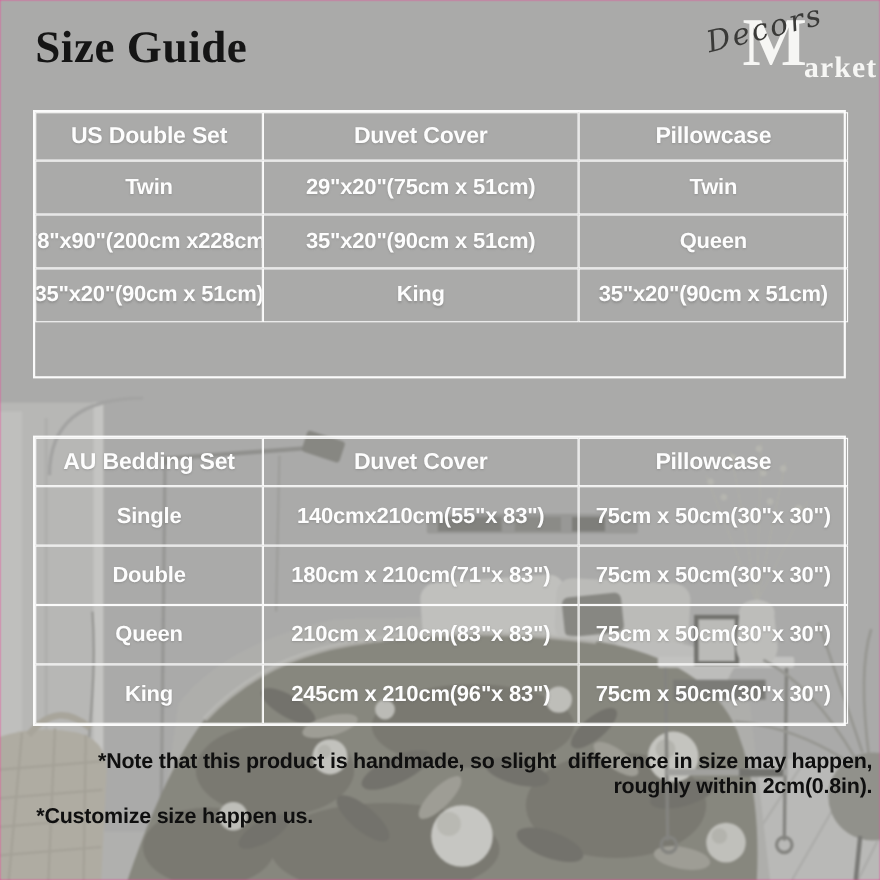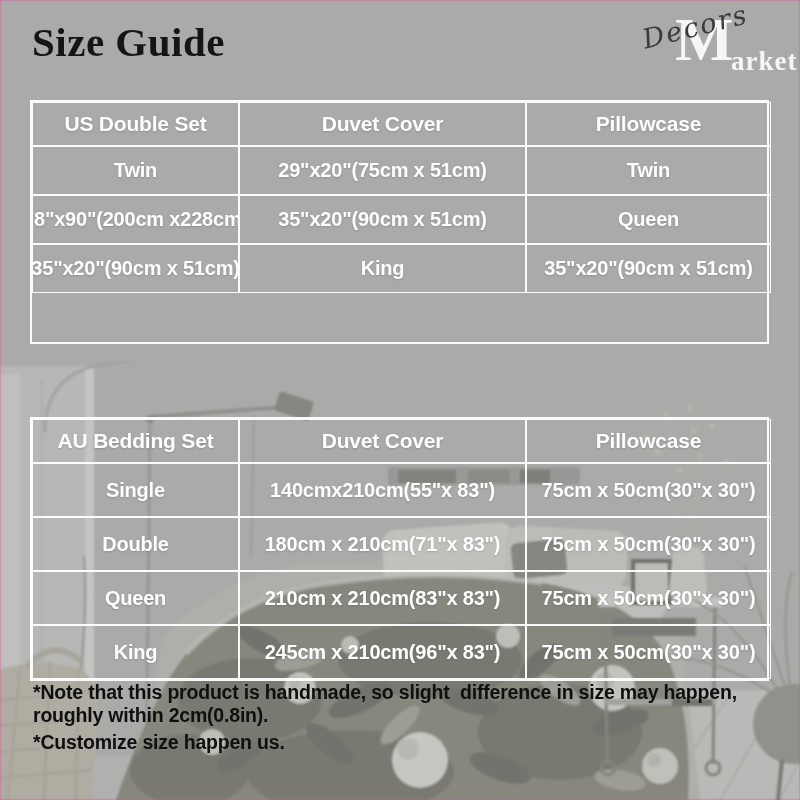--- a/index.html
+++ b/index.html
@@ -34,36 +34,36 @@
     font-family:"Liberation Serif", serif; font-weight:700;
     font-size:27px; color:#f6f6f4; letter-spacing:1px;
   }
   
   .size-table {
     position:absolute; left:30px; width:739px;
     display:grid; grid-template-columns:207px 287px 245px;
     border:2px solid rgba(255,255,255,0.95); box-sizing:border-box;
   }
   #us-table { top:100px; grid-template-rows:44px repeat(4,49px); }
-  #au-table { top:417px; grid-template-rows:44px repeat(4,54px); }
+  #au-table { top:396px; grid-template-rows:44px repeat(4,54px); }
   .cell {
     border:1px solid rgba(255,255,255,0.95);
     display:flex; align-items:center; justify-content:center;
     color:#fdfdfd; font-weight:bold; font-size:20px; letter-spacing:-0.2px;
     text-shadow:0 1px 2px rgba(80,80,80,0.28);
     white-space:nowrap; overflow:hidden;
   }
   .cell.head { font-size:21px; }
   
   .note {
     position:absolute; left:33px; width:760px;
     color:#0f0f0f; font-weight:bold; font-size:19.5px; line-height:23px;
     letter-spacing:-0.2px; white-space:pre-wrap;
   }
-  #note-1 { top:681px; }
+  #note-1 { top:681px;text-align:right; }
   #note-2 { top:731px; }
 </style>
 </head>
 <body>
 
 <div class="canvas">
 
   <svg class="bg-scene" viewBox="0 0 800 800" xmlns="http://www.w3.org/2000/svg" aria-hidden="true">
     <rect width="800" height="800" fill="#ababa9"></rect>
 

